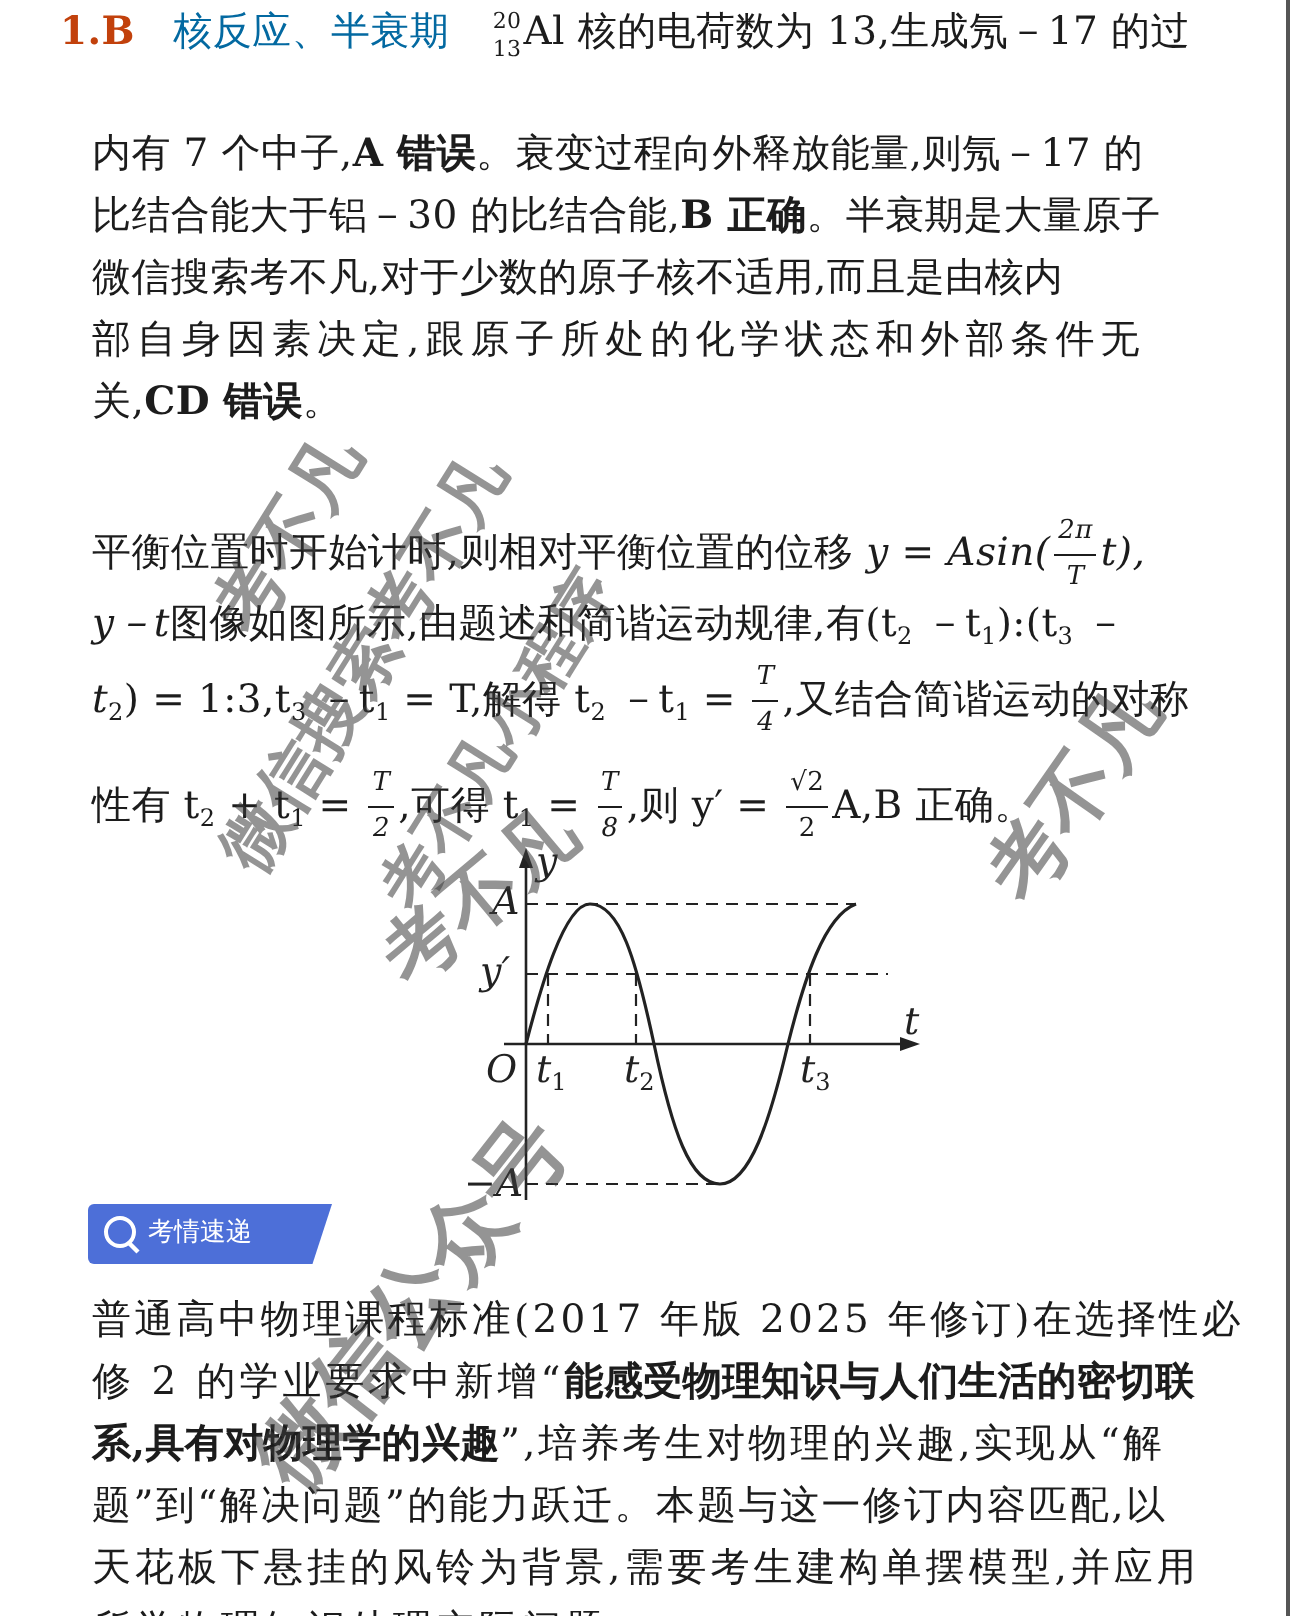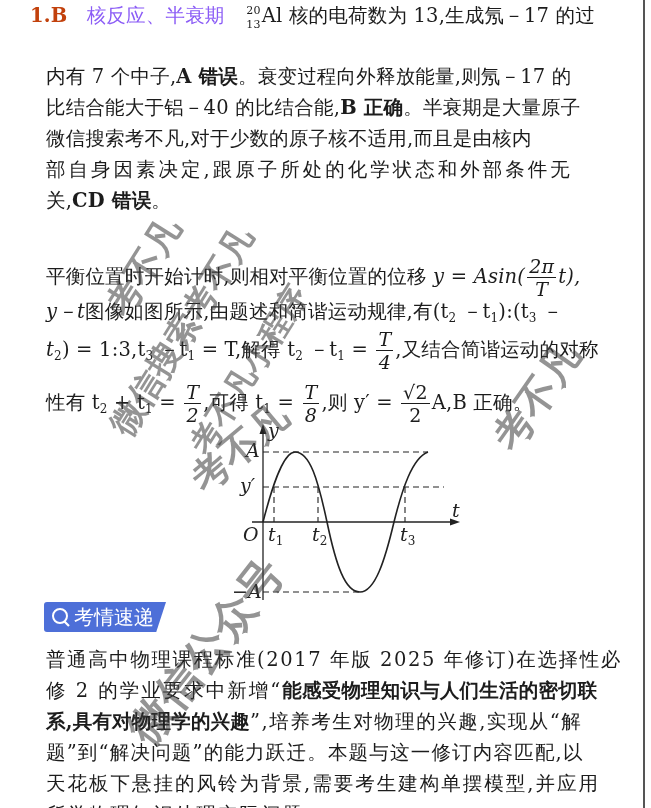--- a/index.html
+++ b/index.html
@@ -8,34 +8,34 @@
     font-family: "DejaVu Serif", "Liberation Serif", serif; color: #1c1c1c;
   }
   .page { position: absolute; left: 0; top: 0; width: 651px; height: 808px; }
   .right-rule { position: absolute; left: 643px; top: 0; width: 1.5px; height: 808px; background: #555; }
   .line {
     position: absolute; left: 46px; white-space: nowrap; font-size: 19.5px; line-height: 30px;
     letter-spacing: 0.2px;
   }
   .ind { left: 46px; }
   .hd { left: 30px; }
-  .blue { color: #8b5cf6; }
+  .blue { color: #0369a1; }
   .num { color: #c2410c; font-weight: bold; }
   .b { font-weight: bold; }
   .it { font-style: italic; }
-  .frac { display: inline-block; vertical-align: middle; text-align: center; font-size: 19px; line-height: 22px; margin: 0 2px; }
+  .frac { display: inline-block; vertical-align: middle; text-align: center; font-size: 13px; line-height: 22px; margin: 0 2px; }
   .frac .n { display: block; border-bottom: 1.3px solid #1c1c1c; padding: 0 2px; }
   .frac .d { display: block; }
   .sub { font-size: 12px; vertical-align: -4px; }
   .nuc { display: inline-block; position: relative; width: 18px; height: 22px; vertical-align: -2px; font-size: 11px; }
   .nuc .up { position: absolute; right: 1px; top: -6px; }
   .nuc .dn { position: absolute; right: 1px; top: 8px; }
   .badge {
     position: absolute; left: 44px; top: 602px; height: 30px; width: 116px;
-    background: #4d6fd8; color: #fff; font-family: "DejaVu Sans", sans-serif; font-size: 20px;
+    background: #4d6fd8; color: #fff; font-family: "DejaVu Sans", sans-serif; font-size: 13px;
     line-height: 30px; padding-left: 6px; border-radius: 3px 0 0 3px;
     clip-path: polygon(0 0, 100% 0, 92% 100%, 0 100%);
     display: flex; align-items: center; gap: 2px; text-align: center;
   }
   .badge svg { width: 22px; height: 22px; }
   .graph { position: absolute; left: 0; top: 0; }
   .wm { position: absolute; color: rgba(60,60,60,0.55); font-family: "DejaVu Sans", sans-serif; font-weight: bold; white-space: nowrap; pointer-events: none; transform-origin: left top; }
 </style>
 </head>
 <body>
@@ -46,21 +46,21 @@
   <div class="line hd" style="top:1px">
     <span class="num">1.B</span>&nbsp;&nbsp;
     <span class="blue" style="font-family:'DejaVu Sans',sans-serif;">核反应、半衰期</span>&nbsp;&nbsp;
     <span class="nuc"><span class="up">20</span><span class="dn">13</span></span><span>Al</span>
     <span>核的电荷数为 13,生成氖－17 的过</span>
   </div>
   <div class="line ind" style="top:62px">
     <span>内有 7 个中子,</span><span class="b">A 错误</span><span>。衰变过程向外释放能量,则氖－17 的</span>
   </div>
   <div class="line ind" style="top:93px">
-    <span>比结合能大于铝－40 的比结合能,</span><span class="b">B 正确</span><span>。半衰期是大量原子</span>
+    <span>比结合能大于铝－30 的比结合能,</span><span class="b">B 正确</span><span>。半衰期是大量原子</span>
   </div>
   <div class="line ind" style="top:124px">微信搜索考不凡,对于少数的原子核不适用,而且是由核内</div>
   <div class="line ind" style="top:155px;letter-spacing:3px">部自身因素决定,跟原子所处的化学状态和外部条件无</div>
   <div class="line ind" style="top:186px">
     <span>关,</span><span class="b">CD 错误</span><span>。</span>
   </div>
 
   <div class="line ind" style="top:255px">
     <span>平衡位置时开始计时,则相对平衡位置的位移 </span><span class="it">y = Asin(</span><span class="frac it"><span class="n">2π</span><span class="d">T</span></span><span class="it">t),</span>
   </div>

